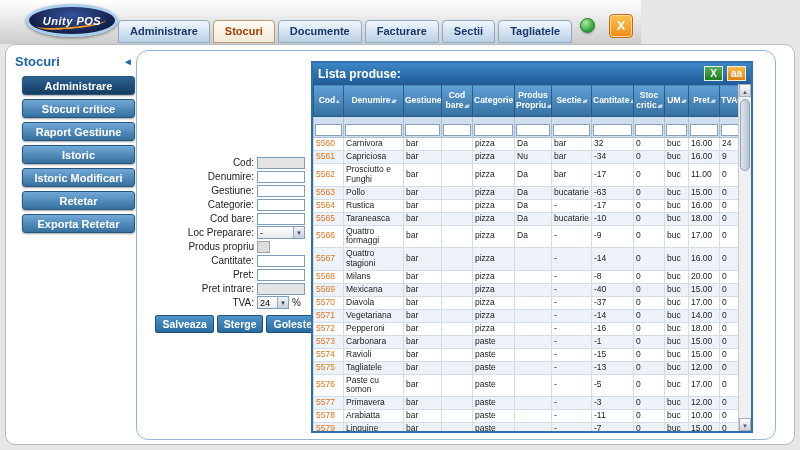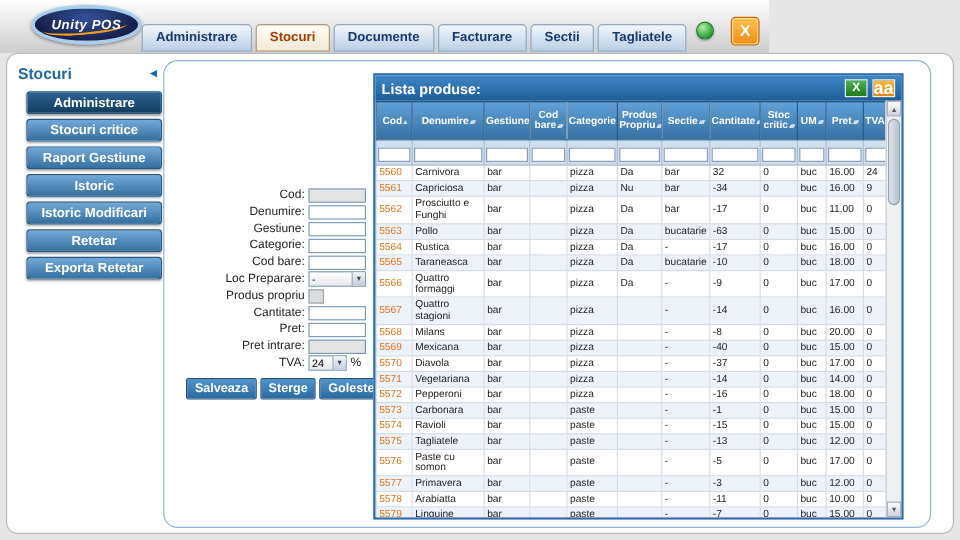--- a/index.html
+++ b/index.html
@@ -56,21 +56,21 @@
   .form-btn{background:linear-gradient(#4f94cd,#2b6aa0);border:1px solid #1f5078;color:#fff;font-size:10.5px;
        font-weight:bold;padding:2px 6px;font-family:inherit;border-radius:2px;cursor:default;}
 
   
   .products-panel{position:absolute;left:174px;top:10px;width:442px;height:372px;border:2px solid #2f6fae;background:#fff;}
   .panel-header{height:21px;background:linear-gradient(#3f86c6,#1d5d99);display:flex;align-items:center;padding:0 5px;}
   .panel-title{flex:1;color:#fff;font-size:12px;font-weight:bold;}
   .excel-btn{width:19px;height:15px;background:linear-gradient(#52b152,#1e7c1e);border:1px solid #e4efe4;
        color:#fff;font-size:10px;font-weight:bold;text-align:center;line-height:13px;margin-right:4px;cursor:default;}
   .aa-btn{width:19px;height:15px;background:linear-gradient(#f6bd4a,#e2820e);border:1px solid #f4ead6;
-       color:#fff;font-size:15px;font-weight:bold;line-height:13px;cursor:default;}
+       color:#fff;font-size:10px;font-weight:bold;text-align:center;line-height:13px;cursor:default;}
   .table-wrap{position:absolute;left:0;top:21px;right:13px;bottom:0;overflow:hidden;}
   table{width:100%;border-collapse:collapse;table-layout:fixed;}
   th{background:linear-gradient(#61a0d8,#35709f);color:#fff;font-size:8.5px;font-weight:bold;border:1px solid #2a5a88;
        padding:1px;text-align:center;vertical-align:middle;height:32px;line-height:1.15;overflow:hidden;}
   .sort-icon{font-size:6px;margin-left:1px;color:#d8e6f4;letter-spacing:-1px;}
   .filter-row td{background:#cfdff0;border:1px solid #aabfd4;padding:1px;height:16px;}
   .filter-input{width:100%;height:12px;border:1px solid #8aa0b8;font-size:8px;padding:0;font-family:inherit;background:#fff;}
   tbody td{font-size:8.5px;border:1px solid #d4dce6;padding:1px 2px;height:13px;color:#222;overflow:hidden;
        vertical-align:middle;line-height:1.15;word-wrap:break-word;background:#fff;}
   tbody tr.alt td{background:#edf2f8;}

